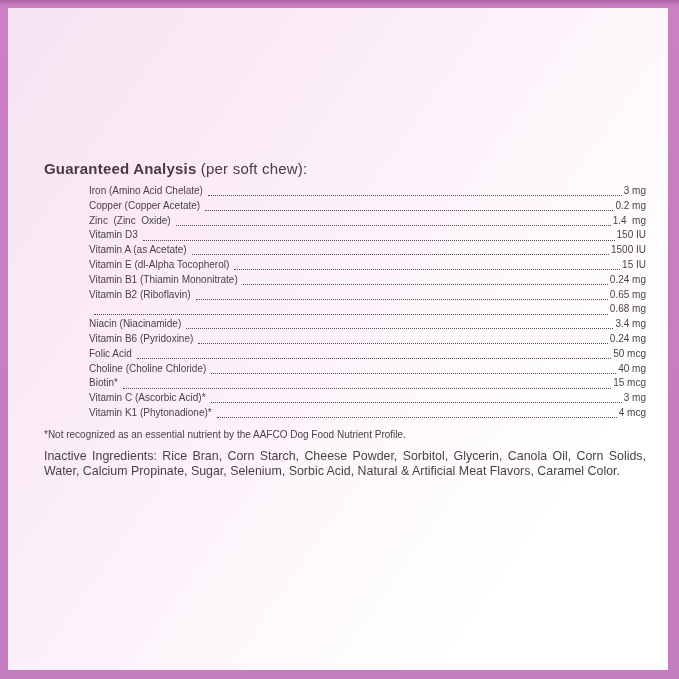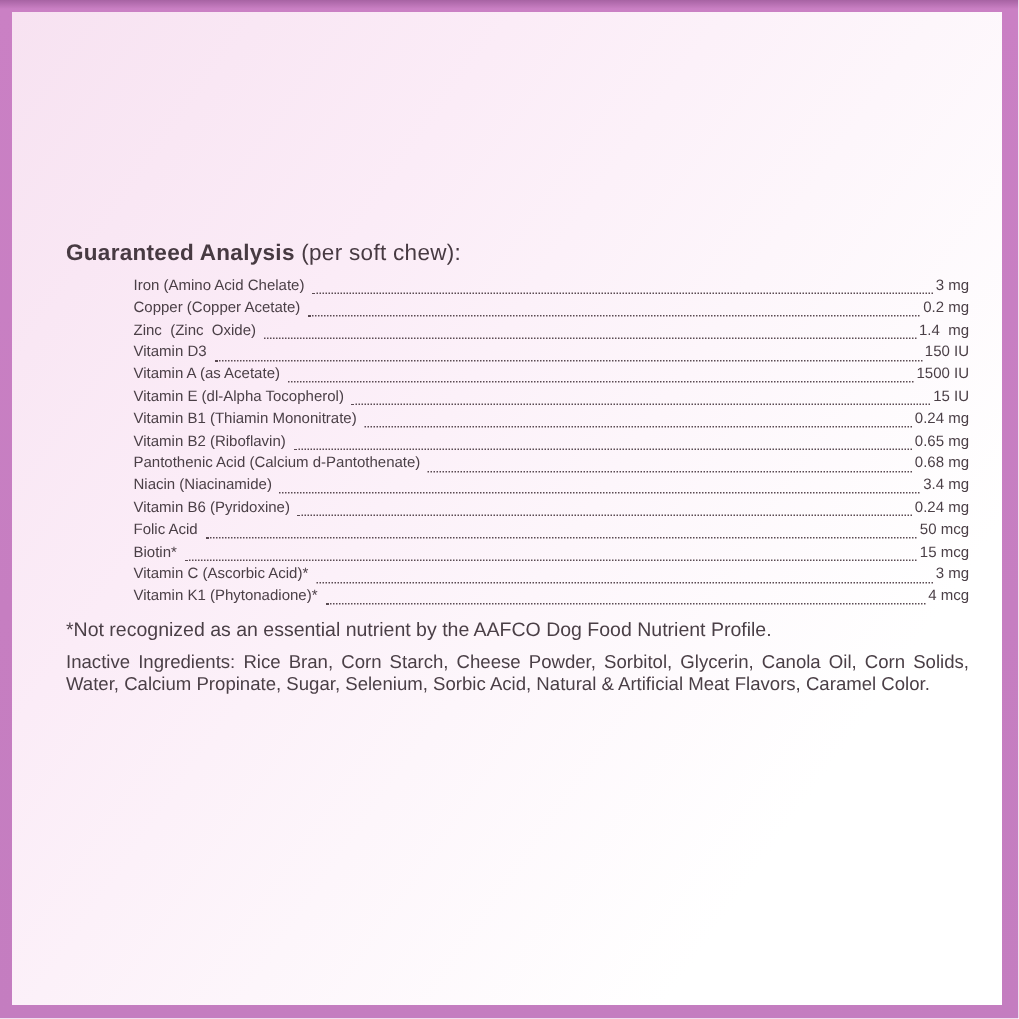--- a/index.html
+++ b/index.html
@@ -42,21 +42,21 @@
     flex: 1;
     align-self: flex-end;
     height: 0;
     margin: 0 2px 3.5px 5px;
     border-bottom: 1px dotted #5a4b52;
     min-width: 20px;
   }
   .row .val { text-align: right; }
   .footnote {
     margin-top: 5px;
-    font-size: 13px;
+    font-size: 10px;
     line-height: 15px;
   }
   .inactive {
     margin-top: 7px;
     font-size: 12.4px;
     line-height: 15px;
     text-align: justify;
   }
   .inactive .bold { font-weight: normal; }
 </style>
@@ -115,21 +115,20 @@
     <span class="val">0.24 mg</span>
   </div>
 
   <div class="row">
     <span class="lbl">Vitamin B2 (Riboflavin)</span>
     <span class="leader"></span>
     <span class="val">0.65 mg</span>
   </div>
 
   <div class="row">
-    <span class="lbl">Pantothenic Acid (Calcium d-Pantothenate)</span>
     <span class="leader"></span>
     <span class="val">0.68 mg</span>
   </div>
 
   <div class="row">
     <span class="lbl">Niacin (Niacinamide)</span>
     <span class="leader"></span>
     <span class="val">3.4 mg</span>
   </div>
 
@@ -139,20 +138,25 @@
     <span class="val">0.24 mg</span>
   </div>
 
   <div class="row">
     <span class="lbl">Folic Acid</span>
     <span class="leader"></span>
     <span class="val">50 mcg</span>
   </div>
 
 
+  <div class="row">
+    <span class="lbl">Choline (Choline Chloride)</span>
+    <span class="leader"></span>
+    <span class="val">40 mg</span>
+  </div>
 
   <div class="row">
     <span class="lbl">Biotin*</span>
     <span class="leader"></span>
     <span class="val">15 mcg</span>
   </div>
 
   <div class="row">
     <span class="lbl">Vitamin C (Ascorbic Acid)*</span>
     <span class="leader"></span>

